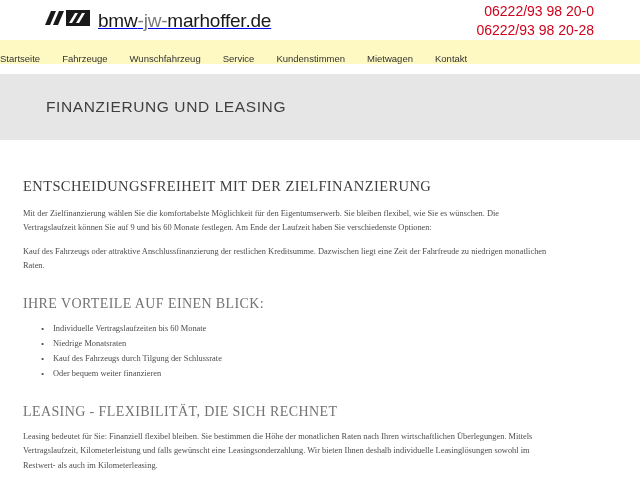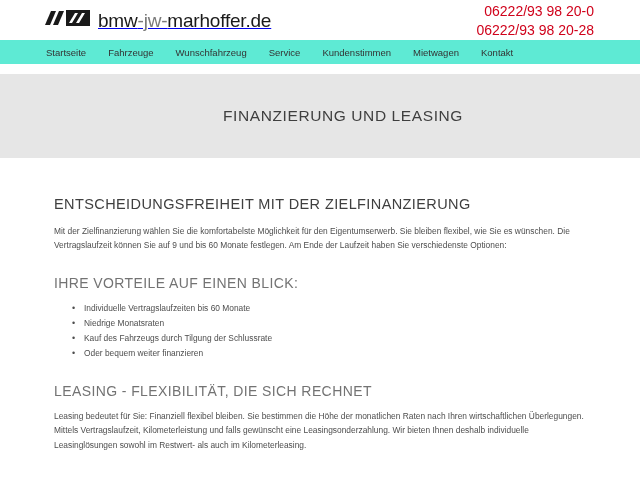--- a/index.html
+++ b/index.html
@@ -51,54 +51,53 @@
     font-size: 14px;
     color: #d0021b;
     text-decoration: none;
     white-space: nowrap;
   }
 
   
   .nav {
     height: 24px;
     display: flex;
-    align-items: center;
-    padding-left: 46px;
+    align-items: flex-end;
     gap: 0;
-    background: #5eead4;
+    background: #fef9c3;
   }
   .nav-item {
     font-size: 9.5px;
     color: #333;
     text-decoration: none;
     padding: 0 11px;
     white-space: nowrap;
   }
   .nav-item:first-child { padding-left: 0; }
 
   
   .hero {
     background: #e6e6e6;
-    height: 84px;
+    height: 66px;
     display: flex;
     align-items: center;
     padding-left: 46px;
     margin-top: 10px;
-    justify-content: center;
   }
   .hero h1 {
     font-size: 15.5px;
     font-weight: 400;
     color: #3f3f3f;
     letter-spacing: 0.6px;
   }
 
   
   .content {
-    padding: 38px 46px 0 54px;
+    padding: 38px 46px 0 23px;
+    font-family: Liberation Serif, serif;
   }
   h2 {
     font-size: 14.5px;
     font-weight: 400;
     color: #3f3f3f;
     letter-spacing: 0.4px;
     margin-bottom: 12px;
   }
   h3 {
     font-size: 14px;
@@ -175,20 +174,21 @@
   </nav>
 
   <div class="hero">
     <h1>FINANZIERUNG UND LEASING</h1>
   </div>
 
   <div class="content">
 
     <h2>ENTSCHEIDUNGSFREIHEIT MIT DER ZIELFINANZIERUNG</h2>
     <p class="body">Mit der Zielfinanzierung wählen Sie die komfortabelste Möglichkeit für den Eigentumserwerb. Sie bleiben flexibel, wie Sie es wünschen. Die Vertragslaufzeit können Sie auf 9 und bis 60 Monate festlegen. Am Ende der Laufzeit haben Sie verschiedenste Optionen:</p>
+    <p class="body">Kauf des Fahrzeugs oder attraktive Anschlussfinanzierung der restlichen Kreditsumme. Dazwischen liegt eine Zeit der Fahrfreude zu niedrigen monatlichen Raten.</p>
 
     <h3>IHRE VORTEILE AUF EINEN BLICK:</h3>
     <ul class="benefits">
       <li>Individuelle Vertragslaufzeiten bis 60 Monate</li>
       <li>Niedrige Monatsraten</li>
       <li>Kauf des Fahrzeugs durch Tilgung der Schlussrate</li>
       <li>Oder bequem weiter finanzieren</li>
     </ul>
 
     <h3>LEASING - FLEXIBILITÄT, DIE SICH RECHNET</h3>

